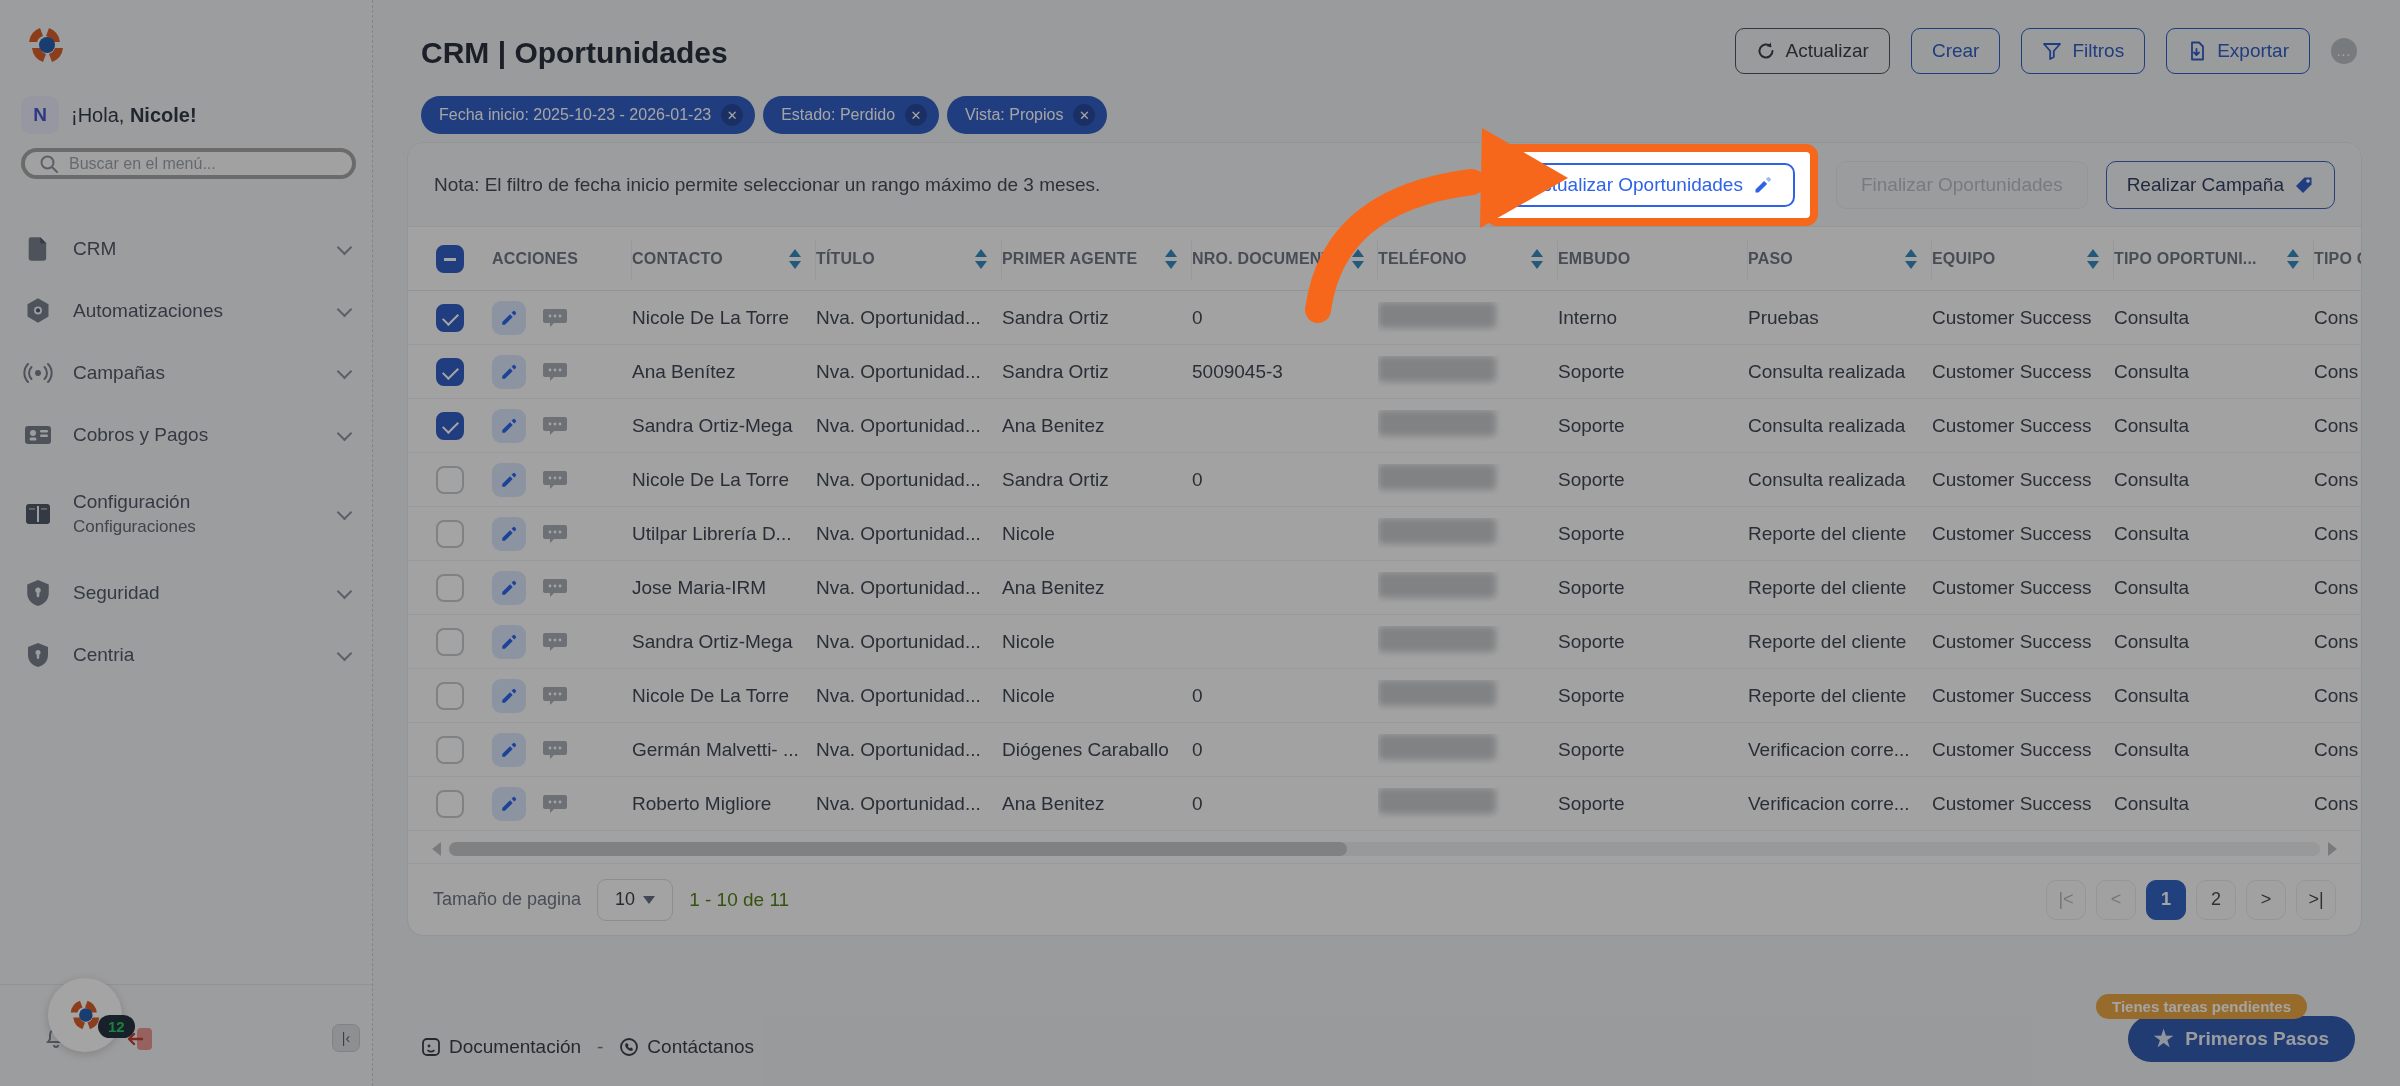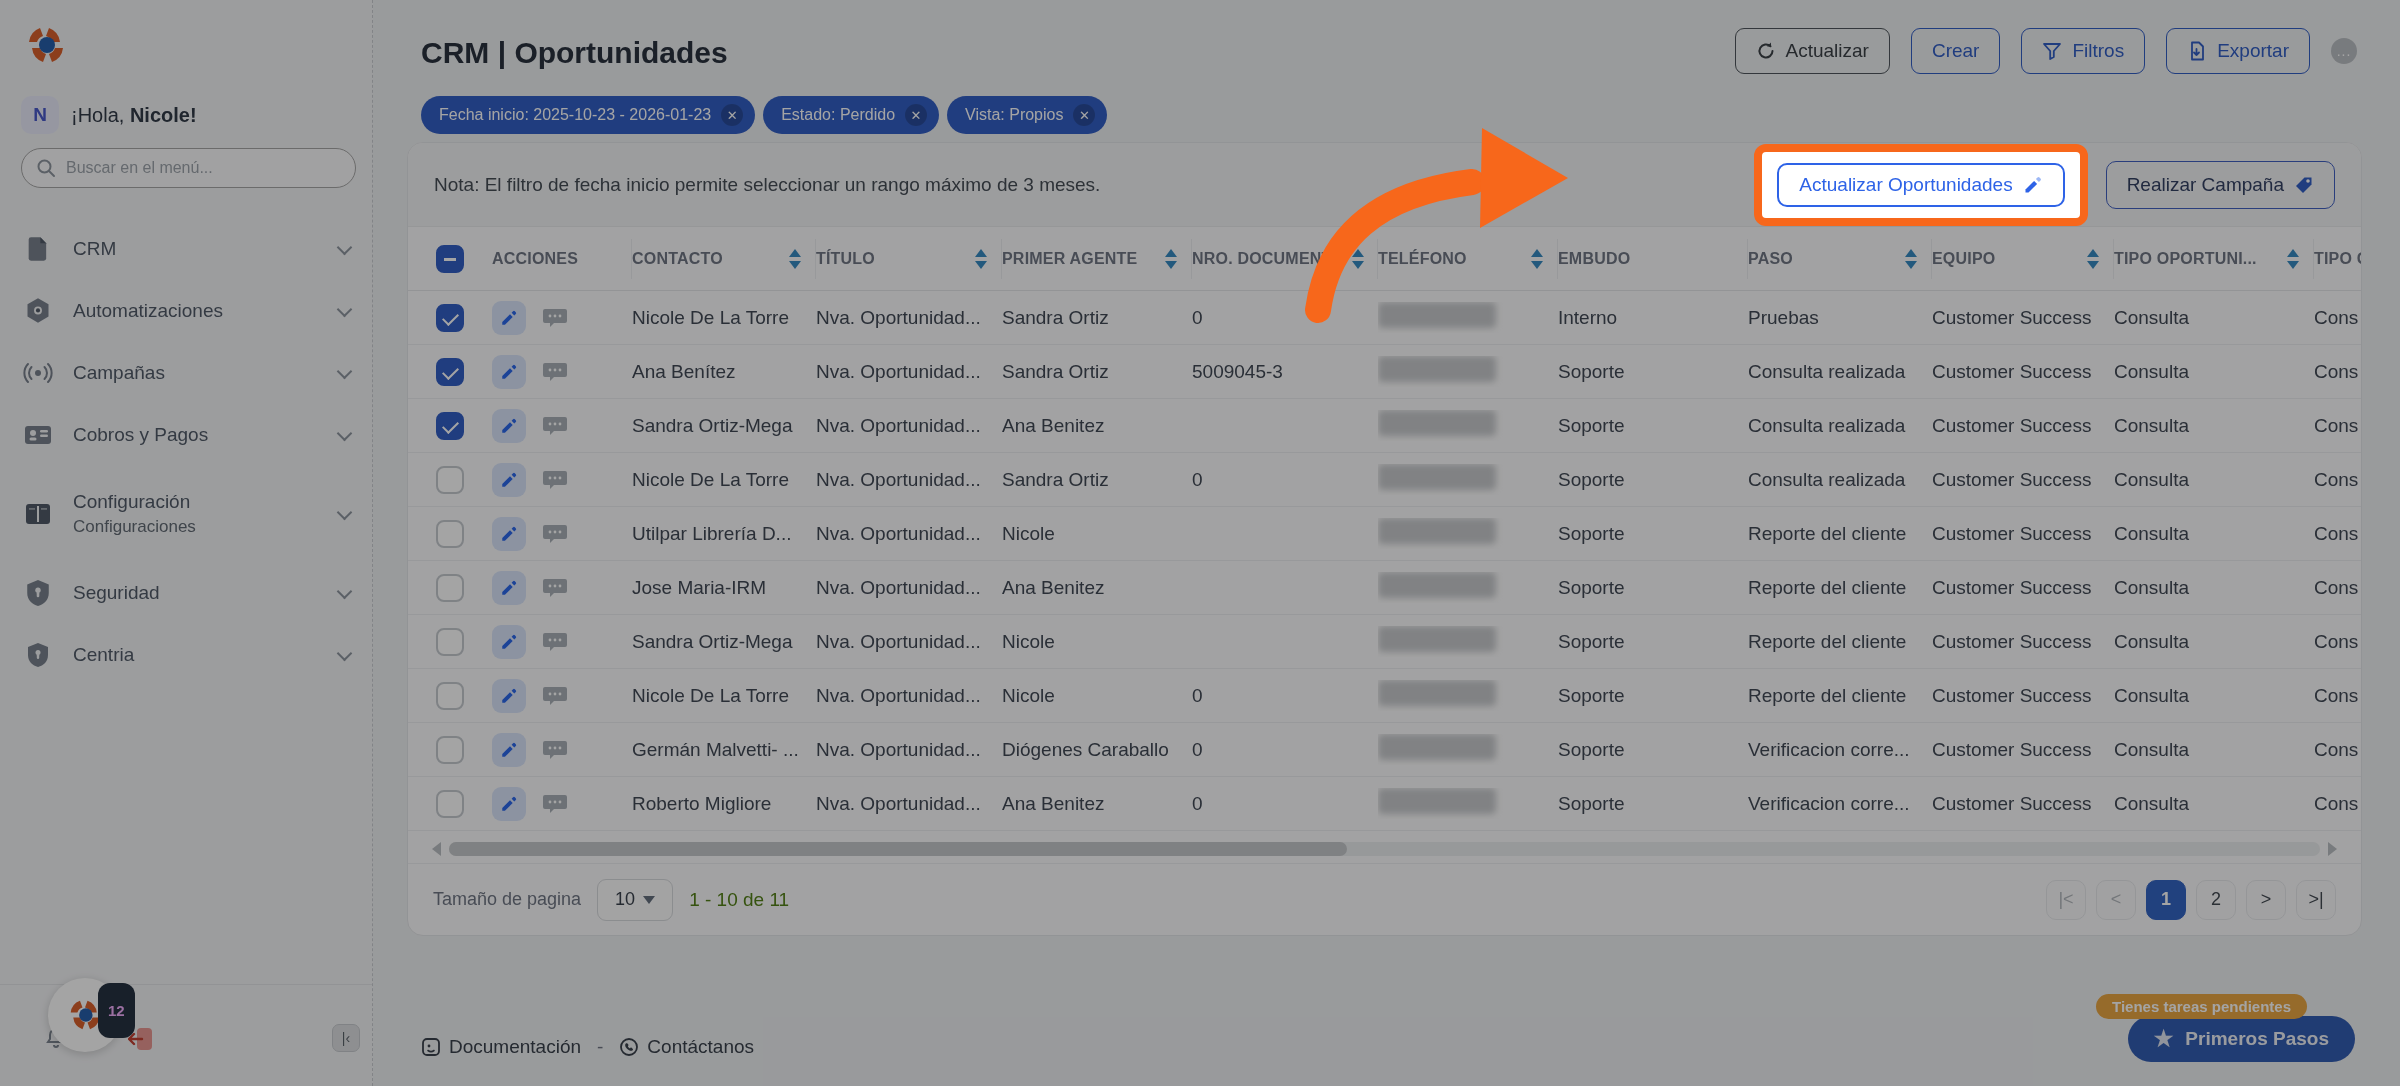--- a/index.html
+++ b/index.html
@@ -7,33 +7,33 @@
   body { font-family:"Liberation Sans", sans-serif; background:#eef0f2; }
   .app { position:relative; width:2400px; height:1086px; background:#eef0f2; overflow:hidden; }
 
   
   .sidebar { position:absolute; left:0; top:0; width:373px; height:1086px; background:#f3f4f6; border-right:1px dashed #c9ccd1; }
   .logo-box { position:absolute; left:21px; top:20px; width:50px; height:50px; }
   .greet { position:absolute; left:21px; top:96px; display:flex; align-items:center; gap:12px; }
   .avatar { width:38px; height:38px; border-radius:10px; background:#e9ebfb; color:#4353c8; font-weight:bold; font-size:19px; display:flex; align-items:center; justify-content:center; }
   .greet-txt { font-size:20px; color:#2b3442; }
   .greet-txt b { font-weight:bold; }
-  .searchbox { position:absolute; left:21px; top:148px; width:335px; height:40px; border:1px solid #a3a3a3; border-radius:23px; background:#fbfbfc; display:flex; align-items:center; padding:0 14px; gap:10px; }
+  .searchbox { position:absolute; left:21px; top:148px; width:335px; height:31px; border:4px solid #a3a3a3; border-radius:23px; background:#fbfbfc; display:flex; align-items:center; padding:0 14px; gap:10px; }
   .searchbox input { border:none; outline:none; background:transparent; font-size:16px; color:#55606c; width:100%; font-family:inherit; }
   .searchbox input::placeholder { color:#9aa1a9; }
   .nav { position:absolute; left:0; top:218px; right:0; }
   .nav-item { display:flex; align-items:center; padding:0 22px 0 21px; height:62px; cursor:pointer; }
   .nav-item.tall { height:96px; }
   .nav-ic { width:34px; height:34px; display:flex; align-items:center; justify-content:center; flex:0 0 34px; }
   .nav-lbl { margin-left:18px; font-size:19px; color:#4b5563; }
   .nav-lbl .sub { display:block; font-size:17px; color:#5d6670; margin-top:4px; }
   .chev { margin-left:auto; width:11px; height:11px; border-right:2px solid #8a929c; border-bottom:2px solid #8a929c; transform:rotate(45deg); margin-top:-4px; }
   .side-footer { position:absolute; left:0; bottom:0; width:100%; height:102px; border-top:1px solid #e2e4e7; }
   .float-circle { position:absolute; left:48px; bottom:34px; width:74px; height:74px; background:#ffffff; border-radius:50%; box-shadow:0 2px 10px rgba(0,0,0,.18); display:flex; align-items:center; justify-content:center; z-index:5; }
-  .badge-12 { position:absolute; left:98px; bottom:48px; background:#1e2a3a; color:#f0abfc; font-size:15px; font-weight:bold; border-radius:12px; padding:19px 10px; z-index:6; }
+  .badge-12 { position:absolute; left:98px; bottom:48px; background:#1e2a3a; color:#22c55e; font-size:15px; font-weight:bold; border-radius:12px; padding:3px 10px; z-index:6; }
   .mini-ic { position:absolute; bottom:36px; width:24px; height:24px; }
   .collapse-btn { position:absolute; right:12px; bottom:34px; width:28px; height:28px; border-radius:7px; background:#dcdee1; border:1px solid #c6c9cd; display:flex; align-items:center; justify-content:center; color:#555c64; font-size:14px; cursor:pointer; }
 
   
   .main { position:absolute; left:373px; top:0; right:0; bottom:0; }
   .page-title { position:absolute; left:48px; top:36px; font-size:30px; font-weight:bold; color:#222b38; }
   .topbar { position:absolute; top:28px; right:43px; display:flex; align-items:center; gap:21px; }
   .tbtn { height:46px; border-radius:9px; background:transparent; display:flex; align-items:center; gap:10px; padding:0 20px; font-size:19px; cursor:pointer; border:1.5px solid #2b59c3; color:#2b59c3; }
   .tbtn.dark { border:1.5px solid #495057; color:#343a40; }
   .dot-btn { width:26px; height:26px; border-radius:50%; background:#b9bdc2; color:#fff; font-size:14px; display:flex; align-items:center; justify-content:center; letter-spacing:1px; cursor:pointer; }
@@ -303,20 +303,23 @@
             <button class="btn-update">
               <span>Actualizar Oportunidades</span>
               <span>
                   <svg class="icon" width="20" height="20" viewBox="0 0 20 20">
                     <path d="M2.5 14.5V17.5h3l8.6-8.6-3-3z" fill="#2e63e7"></path>
                     <path d="M12.9 4.1l3 3 1.6-1.6a1.4 1.4 0 0 0 0-2l-1-1a1.4 1.4 0 0 0-2 0z" fill="#9db8f5"></path>
                   </svg>
                 </span>
             </button>
           </div>
+          <button class="btn-finalize">
+              <span>Finalizar Oportunidades</span>
+            </button>
           <button class="btn-campaign">
             <span>Realizar Campaña</span>
             <span>
                 <svg class="icon" width="20" height="20" viewBox="0 0 20 20">
                   <path d="M2 11 L10.5 2.5 H17.5 V9.5 L9 18z" fill="#2b59c3"></path>
                   <circle cx="14" cy="6" r="1.8" fill="#fff"></circle>
                 </svg>
               </span>
           </button>
         </div>

